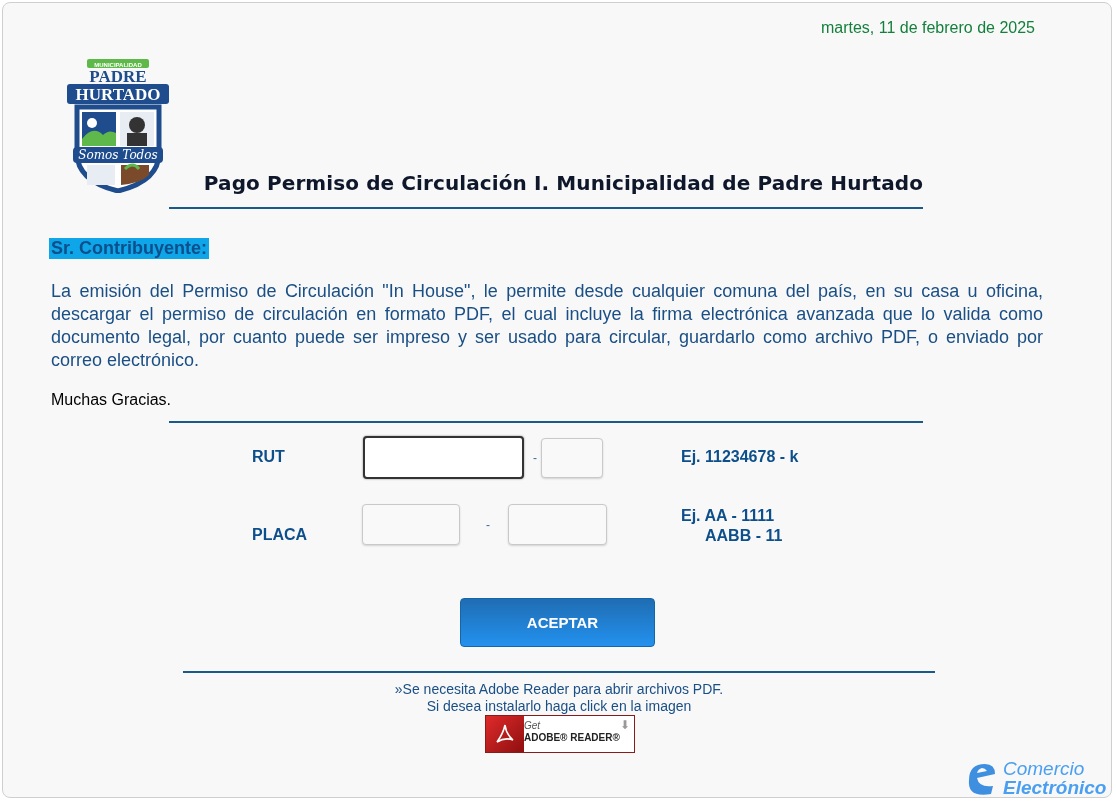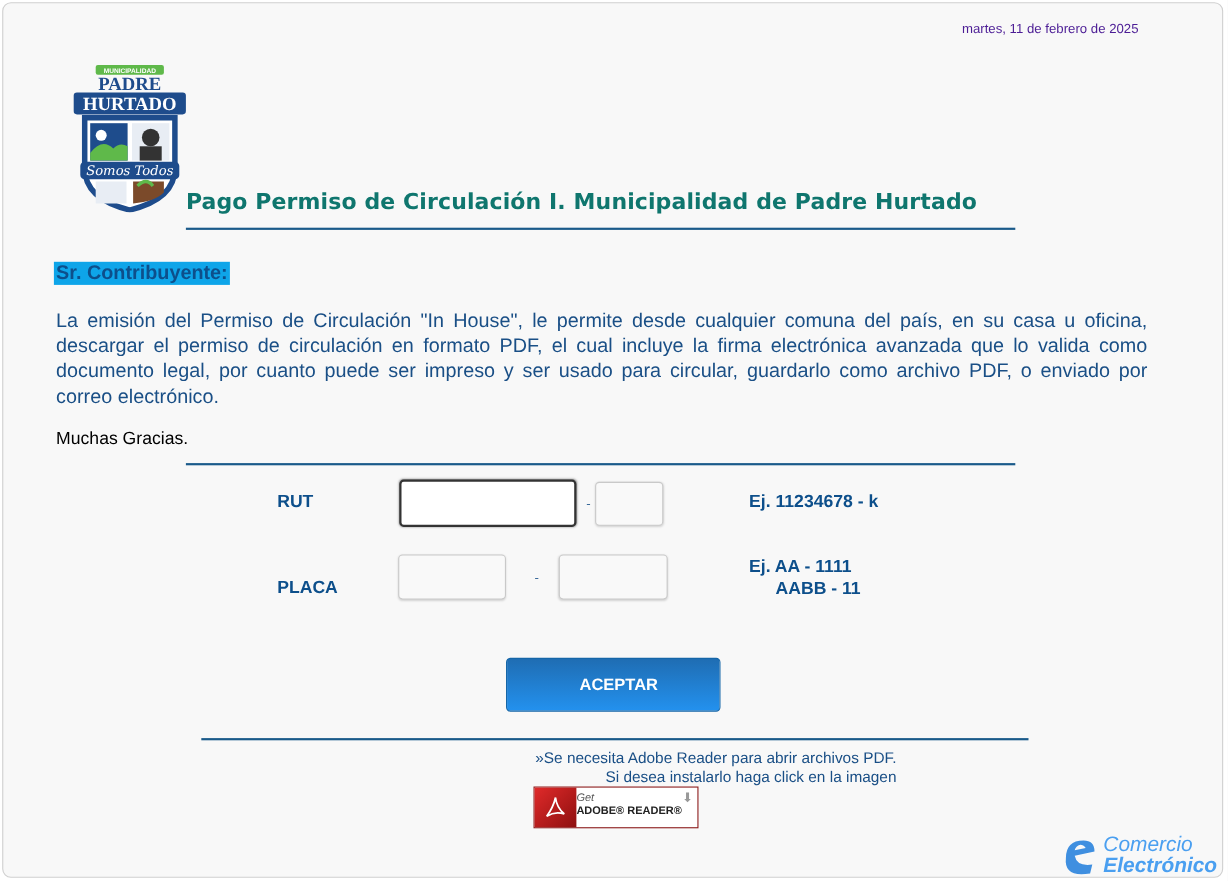--- a/index.html
+++ b/index.html
@@ -12,31 +12,31 @@
     }
     .container {
       position: absolute; left: 2px; top: 2px;
       width: 1108px; height: 794px;
       background: #f8f8f8;
       border: 1px solid #cfcfcf;
       border-radius: 8px;
     }
     .date {
       position: absolute; right: 76px; top: 16px;
-      font-size: 12px; color: #4c1d95;
+      font-size: 16px; color: #15803d;
     }
     .logo {
       position: absolute; left: 62px; top: 54px;
       width: 106px; height: 136px;
     }
     .title {
       position: absolute; left: 166px; top: 168px; width: 754px;
-      text-align: left;
+      text-align: right;
       font-family: "DejaVu Sans", sans-serif; font-weight: bold;
-      font-size: 20px; color: #0f766e;
+      font-size: 20px; color: #0f172a;
       letter-spacing: 0.1px;
     }
     .hr {
       position: absolute; height: 2px; background: #1a5a8a;
     }
     .hr.top { left: 166px; top: 204px; width: 754px; }
     .hr.mid { left: 166px; top: 418px; width: 754px; }
     .hr.bot { left: 180px; top: 668px; width: 752px; }
     .greeting {
       position: absolute; left: 46px; top: 235px;
@@ -78,21 +78,21 @@
       border: 1px solid #1566a8; border-radius: 4px;
       background: linear-gradient(#1f6db3, #2391ee);
       color: #ffffff; font-weight: bold; font-size: 15px;
       font-family: "Liberation Sans", sans-serif;
       display: flex; align-items: center; justify-content: center;
       cursor: pointer;
       padding-left: 16px;
     }
     .note {
       position: absolute; left: 300px; top: 678px; width: 512px;
-      text-align: right; font-size: 14px; line-height: 17px; color: #1a4f86;
+      text-align: center; font-size: 14px; line-height: 17px; color: #1a4f86;
     }
     .adobe {
       position: absolute; left: 482px; top: 712px; width: 150px; height: 38px;
       box-sizing: border-box; border: 1px solid #8b1a1a; background: #fff;
       display: flex; cursor: pointer;
     }
     .adobe .red {
       width: 38px; height: 100%; background: linear-gradient(135deg,#e02a2a,#8e0f0f);
       display: flex; align-items: center; justify-content: center;
     }

